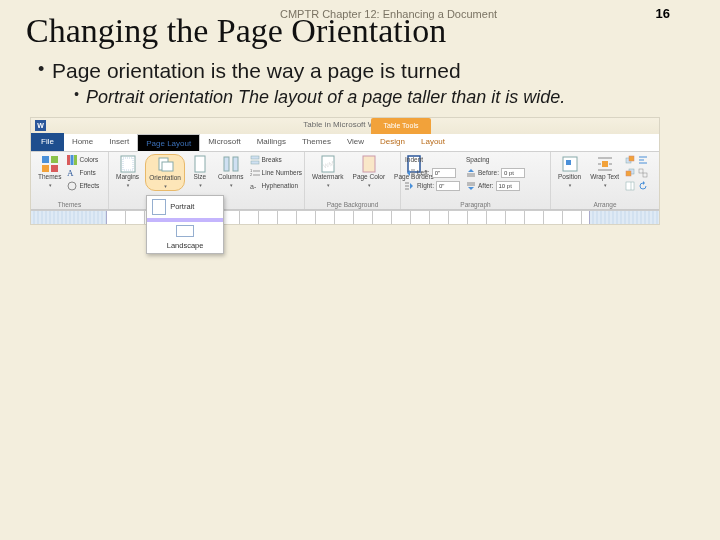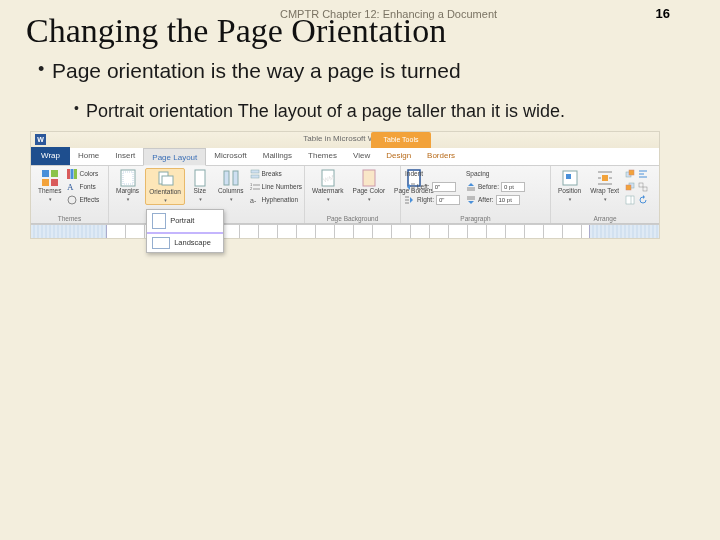--- a/index.html
+++ b/index.html
@@ -52,21 +52,22 @@
     content: "•";
     position: absolute;
     left: 0;
     top: 0;
     color: #222;
     font-size: 18px;
   }
   ul.sub {
     list-style: none;
     padding-left: 22px;
-    margin-top: 16px;
+    margin-top: 2px;
+    font-style: italic;
   }
   ul.sub > li {
     font-size: 18px;
     line-height: 1.25;
     margin-bottom: 2px;
     position: relative;
     padding-left: 12px;
   }
   ul.sub > li::before {
     content: "•";
@@ -136,21 +137,21 @@
     height: 18px;
     line-height: 18px;
     position: relative;
   }
   .tab.file {
     background: #1e4e8e;
     color: #fff;
     padding: 0 10px;
   }
   .tab.active {
-    background: #e5e5e5;
+    background: #000000;
     border: 1px solid #c9c9c9;
     border-bottom: 1px solid #f2f2f2;
     margin-bottom: -1px;
     color: #3b6fb6;
   }
   .tab.ctx {
     color: #b86b1a;
   }
   .ribbon-body {
     height: 58px;
@@ -181,21 +182,21 @@
   .bigbtn {
     display: flex;
     flex-direction: column;
     align-items: center;
     padding: 1px 3px;
     gap: 1px;
   }
   .bigbtn.active {
     background: #fde6b8;
     border: 1px solid #e8b96a;
-    border-radius: 2px;
+    border-radius: 10px;
     align-items: center;
   }
   .bigbtn .ico {
     width: 18px;
     height: 18px;
   }
   .bigbtn .lbl {
     font-size: 6.5px;
     color: #444;
     text-align: center;
@@ -245,21 +246,21 @@
     z-index: 5;
   }
   .dd-item {
     display: flex;
     align-items: center;
     gap: 4px;
     padding: 3px 5px;
     font-size: 7.5px;
     color: #333;
   }
-  .dd-item + .dd-item { border-top: 2px solid #c4b5fd; }
+  .dd-item + .dd-item { border-top: 4px solid #c4b5fd; flex-direction: column; }
   .dd-ico {
     width: 14px; height: 16px;
     border: 1px solid #95aecf;
     background: #fff;
   }
   .dd-ico.landscape { width: 18px; height: 12px; }
 
   .ruler {
     height: 14px;
     background: #fff;
@@ -308,30 +309,30 @@
 
 <div class="ribbon-wrap">
 
   <div class="titlebar">
     <div class="word-icon">W</div>
     <div class="doc-title">Table in Microsoft Word</div>
     <div class="tt-badge">Table Tools</div>
   </div>
 
   <div class="tabs">
-    <div class="tab file">Wrap</div>
+    <div class="tab file">File</div>
     <div class="tab">Home</div>
     <div class="tab">Insert</div>
     <div class="tab active">Page Layout</div>
     <div class="tab">Microsoft</div>
     <div class="tab">Mailings</div>
     <div class="tab">Themes</div>
     <div class="tab">View</div>
     <div class="tab ctx">Design</div>
-    <div class="tab ctx">Borders</div>
+    <div class="tab ctx">Layout</div>
   </div>
 
   <div class="ribbon-body">
 
     <div class="group" style="width:78px">
       <div class="group-items">
         <div class="bigbtn">
           <span class="ico">
             <svg viewBox="0 0 18 18">
                 <rect x="1" y="1" width="7" height="7" fill="#4a90d9"></rect>

